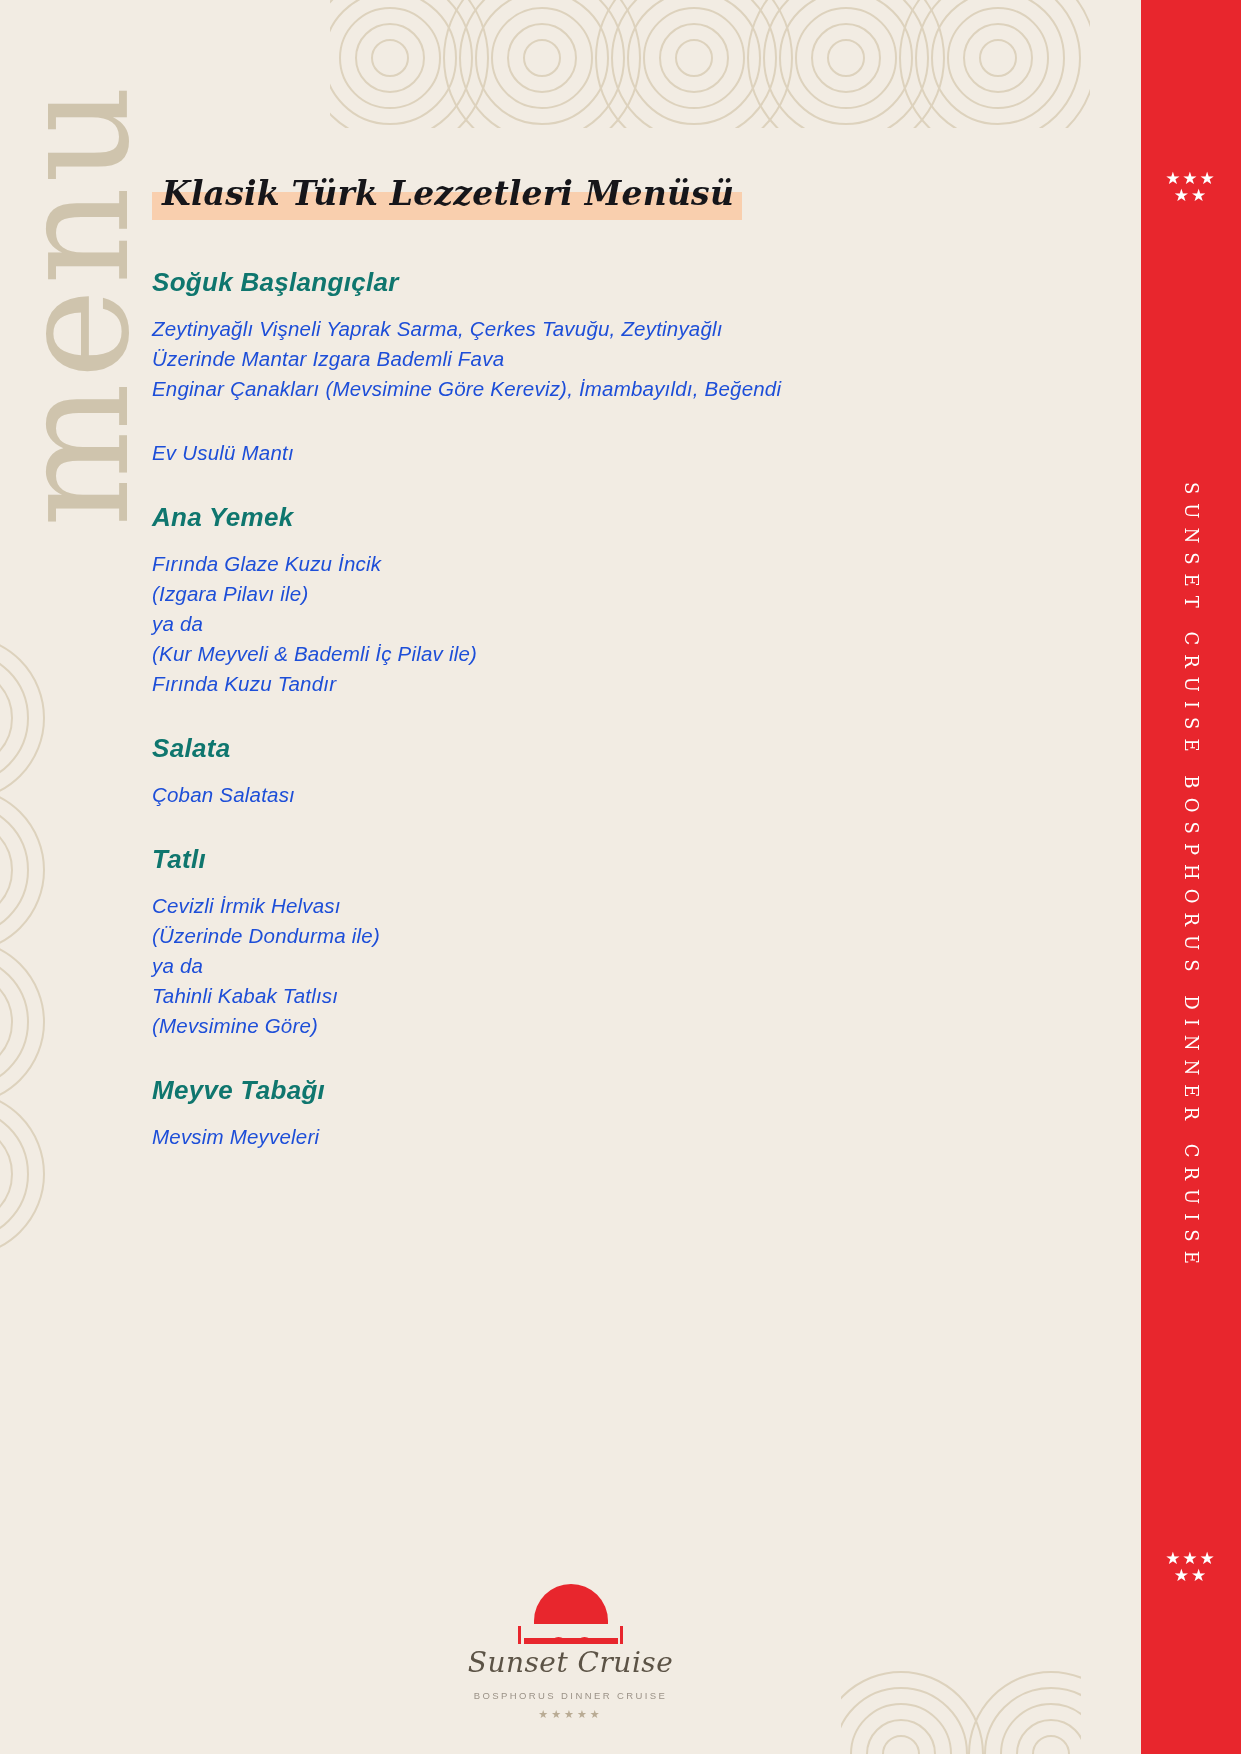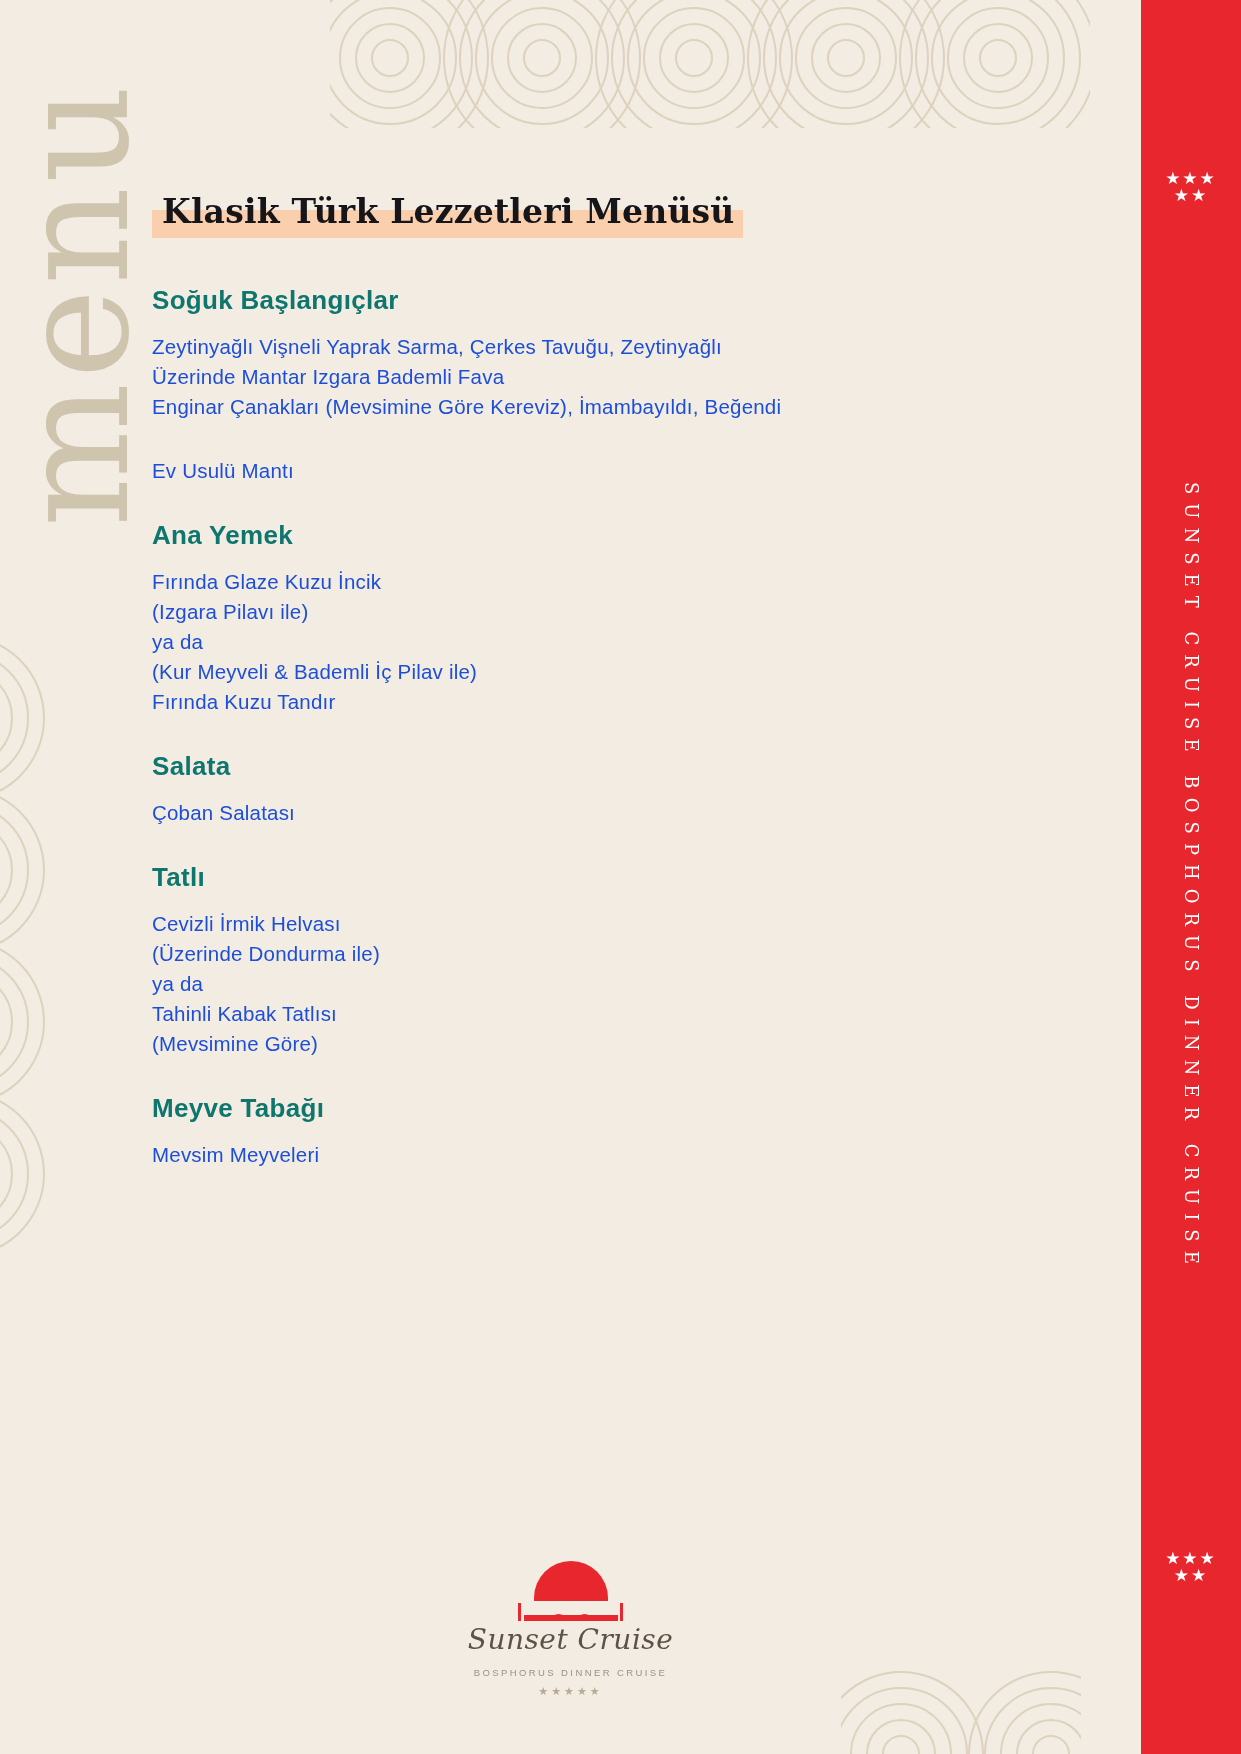--- a/index.html
+++ b/index.html
@@ -91,22 +91,23 @@
     color: #ffffff;
     font-size: 18px;
     letter-spacing: 9px;
     font-weight: 400;
   }
 
   
   .content {
     position: absolute;
     left: 152px;
-    top: 192px;
+    top: 174px;
     width: 830px;
+    font-style: italic;
   }
 
   .title-wrap {
     display: inline-block;
     position: relative;
     margin-bottom: 54px;
   }
   .title-hl {
     position: absolute;
     left: 0;
@@ -143,21 +144,21 @@
     letter-spacing: 0.2px;
     max-width: 830px;
   }
   .section-body .ln { display: block; }
 
   
   .footer-logo {
     position: absolute;
     left: 0;
     right: 100px;
-    bottom: 56px;
+    bottom: 33px;
     text-align: center;
   }
   .dome {
     width: 74px;
     height: 40px;
     margin: 0 auto -2px auto;
     background: #e8262d;
     border-radius: 40px 40px 0 0;
     position: relative;
   }

